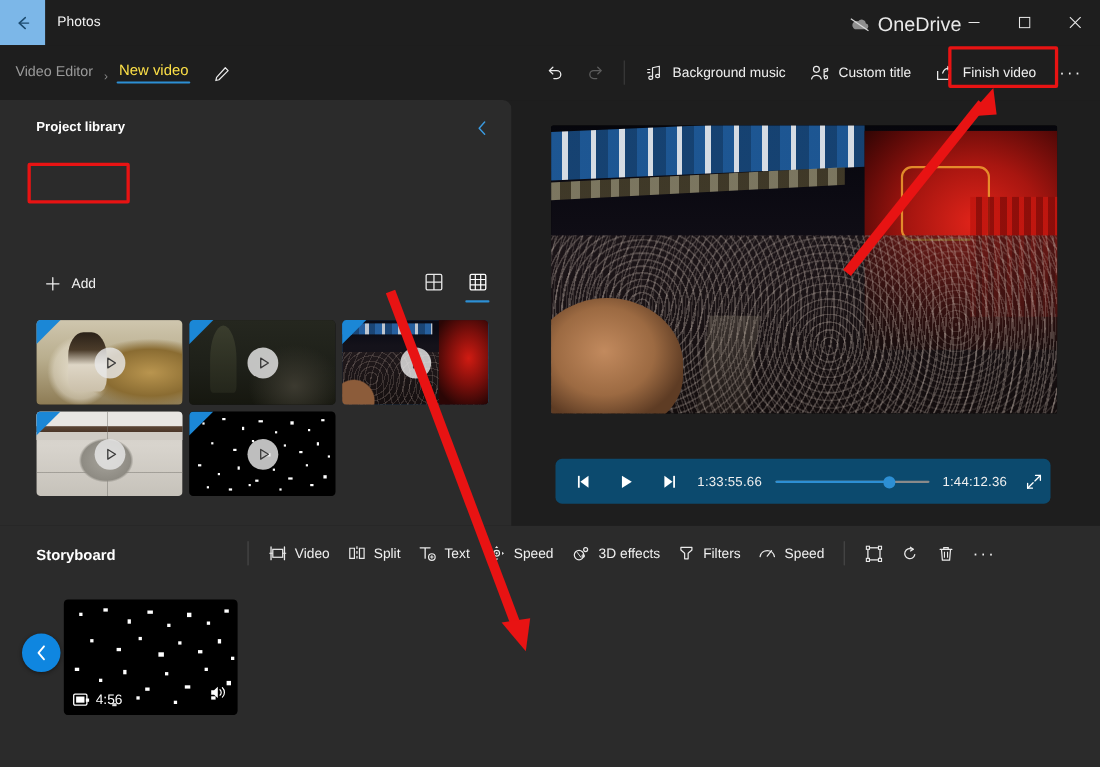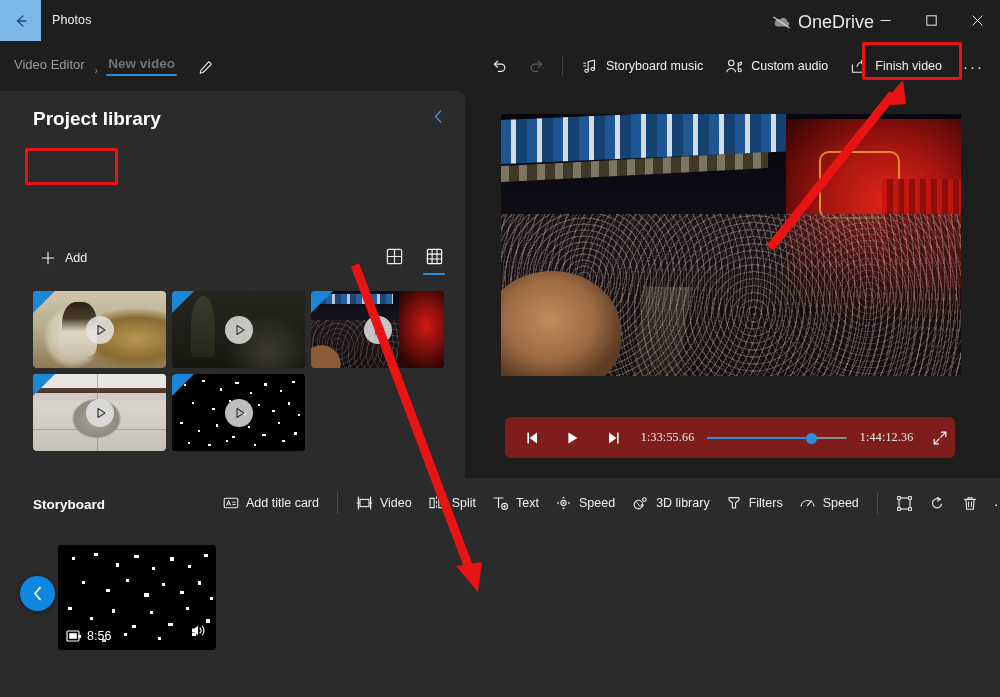--- a/index.html
+++ b/index.html
@@ -38,21 +38,21 @@
 
   
   .cmdbar {
     position: absolute; top: 41px; left: 0; width: 1000px; height: 50px;
     background: #1e1e1e;
   }
   .breadcrumb { position: absolute; left: 12px; top: 11px; display: flex; align-items: flex-end; gap: 8px; }
   .bc-item { font-size: 13px; color: #9a9a9a; padding: 4px 2px; cursor: pointer; }
   .bc-sep { color: #8a8a8a; font-size: 11px; }
   .bc-current {
-    font-size: 13.5px; color: #737373; font-weight: 700; position: relative;
+    font-size: 13.5px; color: #fde047; font-weight: 400; position: relative;
     padding: 4px 2px 5px 2px; cursor: pointer;
   }
   .bc-current::after {
     content: ""; position: absolute; left: 0; right: 0; bottom: 0; height: 2.5px;
     background: #2d8fd4; border-radius: 2px;
   }
   .edit-pencil { margin-left: 12px; cursor: pointer; display:flex; align-items:center; }
 
   .cmd-right {
     position: absolute; right: 6px; top: 6px; height: 38px;
@@ -71,21 +71,21 @@
     position: absolute; border: 3px solid #e81313; border-radius: 2px; pointer-events: none;
   }
   #hl-finish { left: 862px; top: 42px; width: 100px; height: 38px; }
   #hl-add { left: 25px; top: 148px; width: 93px; height: 37px; }
 
   
   .leftpanel {
     position: absolute; left: 0; top: 91px; width: 465px; height: 387px;
     background: #2b2b2b; border-top-right-radius: 8px;
   }
-  .lp-title { position: absolute; left: 33px; top: 17px; font-size: 19px; font-weight: 700; color: #fff; }
+  .lp-title { position: absolute; left: 33px; top: 17px; font-size: 12px; font-weight: 700; color: #fff; }
   .lp-collapse { position: absolute; right: 14px; top: 12px; width: 26px; height: 26px;
     display:flex; align-items:center; justify-content:center; cursor: pointer; border-radius: 3px; }
 
   .add-btn {
     position: absolute; left: 31px; top: 154px; width: 81px; height: 26px;
     display: flex; align-items: center; gap: 10px; padding-left: 10px;
     font-size: 12.5px; color: #f2f2f2; cursor: pointer; border-radius: 3px;
   }
 
   .viewtoggles { position: absolute; right: 18px; top: 155px; display: flex; gap: 14px; align-items: flex-start; }
@@ -231,21 +231,21 @@
     border-radius: 50% 50% 42% 42%;
   }
   .vf-aisle {
     position:absolute; left:30%; bottom:0; width:10%; height:34%;
     background: linear-gradient(180deg, rgba(150,140,120,.28), rgba(90,80,65,.15));
     transform: skewX(-8deg);
   }
 
   .player-bar {
     position: absolute; left: 505px; top: 417px; width: 450px; height: 41px;
-    background: #7f1d1d; border-radius: 6px; display: flex; align-items: center; font-family: Liberation Serif, serif;
+    background: #0c4a6e; border-radius: 6px; display: flex; align-items: center;
   }
   .pb-btn { width: 34px; height: 34px; display:flex; align-items:center; justify-content:center;
             cursor:pointer; border-radius:3px; }
   .pb-time { font-size: 12px; color: #f0f0f0; letter-spacing: .2px; }
   .pb-slider { position: relative; flex: none; width: 140px; height: 14px; cursor: pointer; }
   .pb-track { position:absolute; left:0; top:6px; width:100%; height:2.5px; background:#8a8a8a; border-radius:2px; }
   .pb-fill { position:absolute; left:0; top:6px; width:74%; height:2.5px; background:#2d8fd4; border-radius:2px; }
   .pb-thumbdot { position:absolute; left:74%; top:2px; width:11px; height:11px; margin-left:-5px;
                  background:#2d8fd4; border-radius:50%; }
 
@@ -359,32 +359,32 @@
       </div>
       <div class="cmd-sep"></div>
 
       <div class="cmd-btn">
         <svg width="17" height="17" viewBox="0 0 17 17">
           <path d="M7.2 12.6 V3.6 L13.4 2.2 V11" fill="none" stroke="#eaeaea" stroke-width="1.1" stroke-linejoin="round"></path>
           <ellipse cx="5.6" cy="12.7" rx="1.8" ry="1.5" fill="none" stroke="#eaeaea" stroke-width="1.1"></ellipse>
           <ellipse cx="11.8" cy="11.1" rx="1.8" ry="1.5" fill="none" stroke="#eaeaea" stroke-width="1.1"></ellipse>
           <path d="M2.4 5.2 H5.2 M2.4 8 H5.2" stroke="#eaeaea" stroke-width="1"></path>
         </svg>
-        <span>Storyboard music</span>
+        <span>Background music</span>
       </div>
 
       <div class="cmd-btn">
         <svg width="18" height="17" viewBox="0 0 18 17">
           <circle cx="6.2" cy="5" r="2.7" fill="none" stroke="#eaeaea" stroke-width="1.1"></circle>
           <path d="M1.8 13.8 A4.6 4.6 0 0 1 10.6 13.8" fill="none" stroke="#eaeaea" stroke-width="1.1" stroke-linecap="round"></path>
           <path d="M13.2 5.2 V11.6" stroke="#eaeaea" stroke-width="1.1" stroke-linecap="round"></path>
           <circle cx="14.8" cy="12.2" r="1.5" fill="none" stroke="#eaeaea" stroke-width="1.1"></circle>
           <path d="M13.2 5.2 L16.4 4.2 V6.4 L13.2 7.4" fill="none" stroke="#eaeaea" stroke-width="1.1" stroke-linejoin="round"></path>
         </svg>
-        <span>Custom audio</span>
+        <span>Custom title</span>
       </div>
 
       <div class="cmd-btn">
         <svg width="17" height="17" viewBox="0 0 17 17">
           <path d="M2.4 6.6 V14.2 H12.6 V9.6" fill="none" stroke="#eaeaea" stroke-width="1.15" stroke-linejoin="round"></path>
           <path d="M7 8.4 C8 5.2 10.6 4 13.4 4" fill="none" stroke="#eaeaea" stroke-width="1.15" stroke-linecap="round"></path>
           <path d="M11.2 1.8 L14.8 4 L11.2 6.2 Z" fill="#eaeaea"></path>
         </svg>
         <span>Finish video</span>
       </div>
@@ -573,28 +573,20 @@
           <path d="M13.8 2.2 L8.8 7.2 M2.2 13.8 L7.2 8.8" stroke="#fff" stroke-width="1.2" stroke-linecap="round"></path>
         </svg>
       </div>
     </div>
   </div>
 
   <div class="storyboard">
     <div class="sb-title">Storyboard</div>
 
     <div class="sb-toolbar">
-      <div class="sb-btn">
-        <svg width="16" height="16" viewBox="0 0 16 16">
-          <rect x="1.2" y="3.2" width="13.6" height="9.6" rx="1.2" fill="none" stroke="#eaeaea" stroke-width="1.1"></rect>
-          <path d="M3.6 10.4 L5.6 5.6 L7.6 10.4 M4.3 8.9 H6.9" fill="none" stroke="#eaeaea" stroke-width="1"></path>
-          <path d="M9.4 7.2 H12.6 M9.4 9.6 H12.6" stroke="#eaeaea" stroke-width="1"></path>
-        </svg>
-        <span>Add title card</span>
-      </div>
 
       <div class="sb-sep"></div>
 
       <div class="sb-btn">
         <svg width="17" height="16" viewBox="0 0 17 16">
           <rect x="4" y="4.4" width="9" height="7.2" fill="none" stroke="#eaeaea" stroke-width="1.1"></rect>
           <path d="M2.4 2.2 V13.8 M14.6 2.2 V13.8" stroke="#eaeaea" stroke-width="1.2" stroke-linecap="round"></path>
           <path d="M0.8 8 H4 M13 8 H16.2" stroke="#eaeaea" stroke-width="1"></path>
         </svg>
         <span>Video</span>
@@ -627,21 +619,21 @@
         <span>Speed</span>
       </div>
 
       <div class="sb-btn">
         <svg width="18" height="16" viewBox="0 0 18 16">
           <circle cx="7.4" cy="9.6" r="4.3" fill="none" stroke="#eaeaea" stroke-width="1.1"></circle>
           <circle cx="13.4" cy="4.6" r="1.8" fill="none" stroke="#eaeaea" stroke-width="1.1"></circle>
           <circle cx="11.2" cy="10.4" r="1.1" fill="none" stroke="#eaeaea" stroke-width="1"></circle>
           <path d="M5.6 7 L9.4 12" stroke="#eaeaea" stroke-width="0.9"></path>
         </svg>
-        <span>3D library</span>
+        <span>3D effects</span>
       </div>
 
       <div class="sb-btn">
         <svg width="16" height="16" viewBox="0 0 16 16">
           <path d="M3 2.6 H13 V5 L9.6 8 V13 H6.4 V8 L3 5 Z" fill="none" stroke="#eaeaea" stroke-width="1.1" stroke-linejoin="round"></path>
         </svg>
         <span>Filters</span>
       </div>
 
       <div class="sb-btn">
@@ -733,21 +725,21 @@
               <rect x="134" y="88" width="4" height="3"></rect>
             </g>
           </svg>
         </div>
       </div>
       <div class="sb-dur">
         <svg width="14" height="14" viewBox="0 0 14 14">
           <rect x="1" y="2" width="12" height="10" rx="1.2" fill="none" stroke="#fff" stroke-width="1.2"></rect>
           <rect x="3.2" y="4.2" width="7.6" height="5.6" fill="#fff"></rect>
         </svg>
-        <span>8:56</span>
+        <span>4:56</span>
       </div>
       <div class="sb-vol">
         <svg width="17" height="15" viewBox="0 0 17 15">
           <path d="M2 5.4 H4.6 L8 2.4 V12.6 L4.6 9.6 H2 Z" fill="#fff"></path>
           <path d="M10 5 A3.4 3.4 0 0 1 10 10" fill="none" stroke="#fff" stroke-width="1.1" stroke-linecap="round"></path>
           <path d="M12.2 3.2 A6 6 0 0 1 12.2 11.8" fill="none" stroke="#fff" stroke-width="1.1" stroke-linecap="round"></path>
         </svg>
       </div>
     </div>
 

